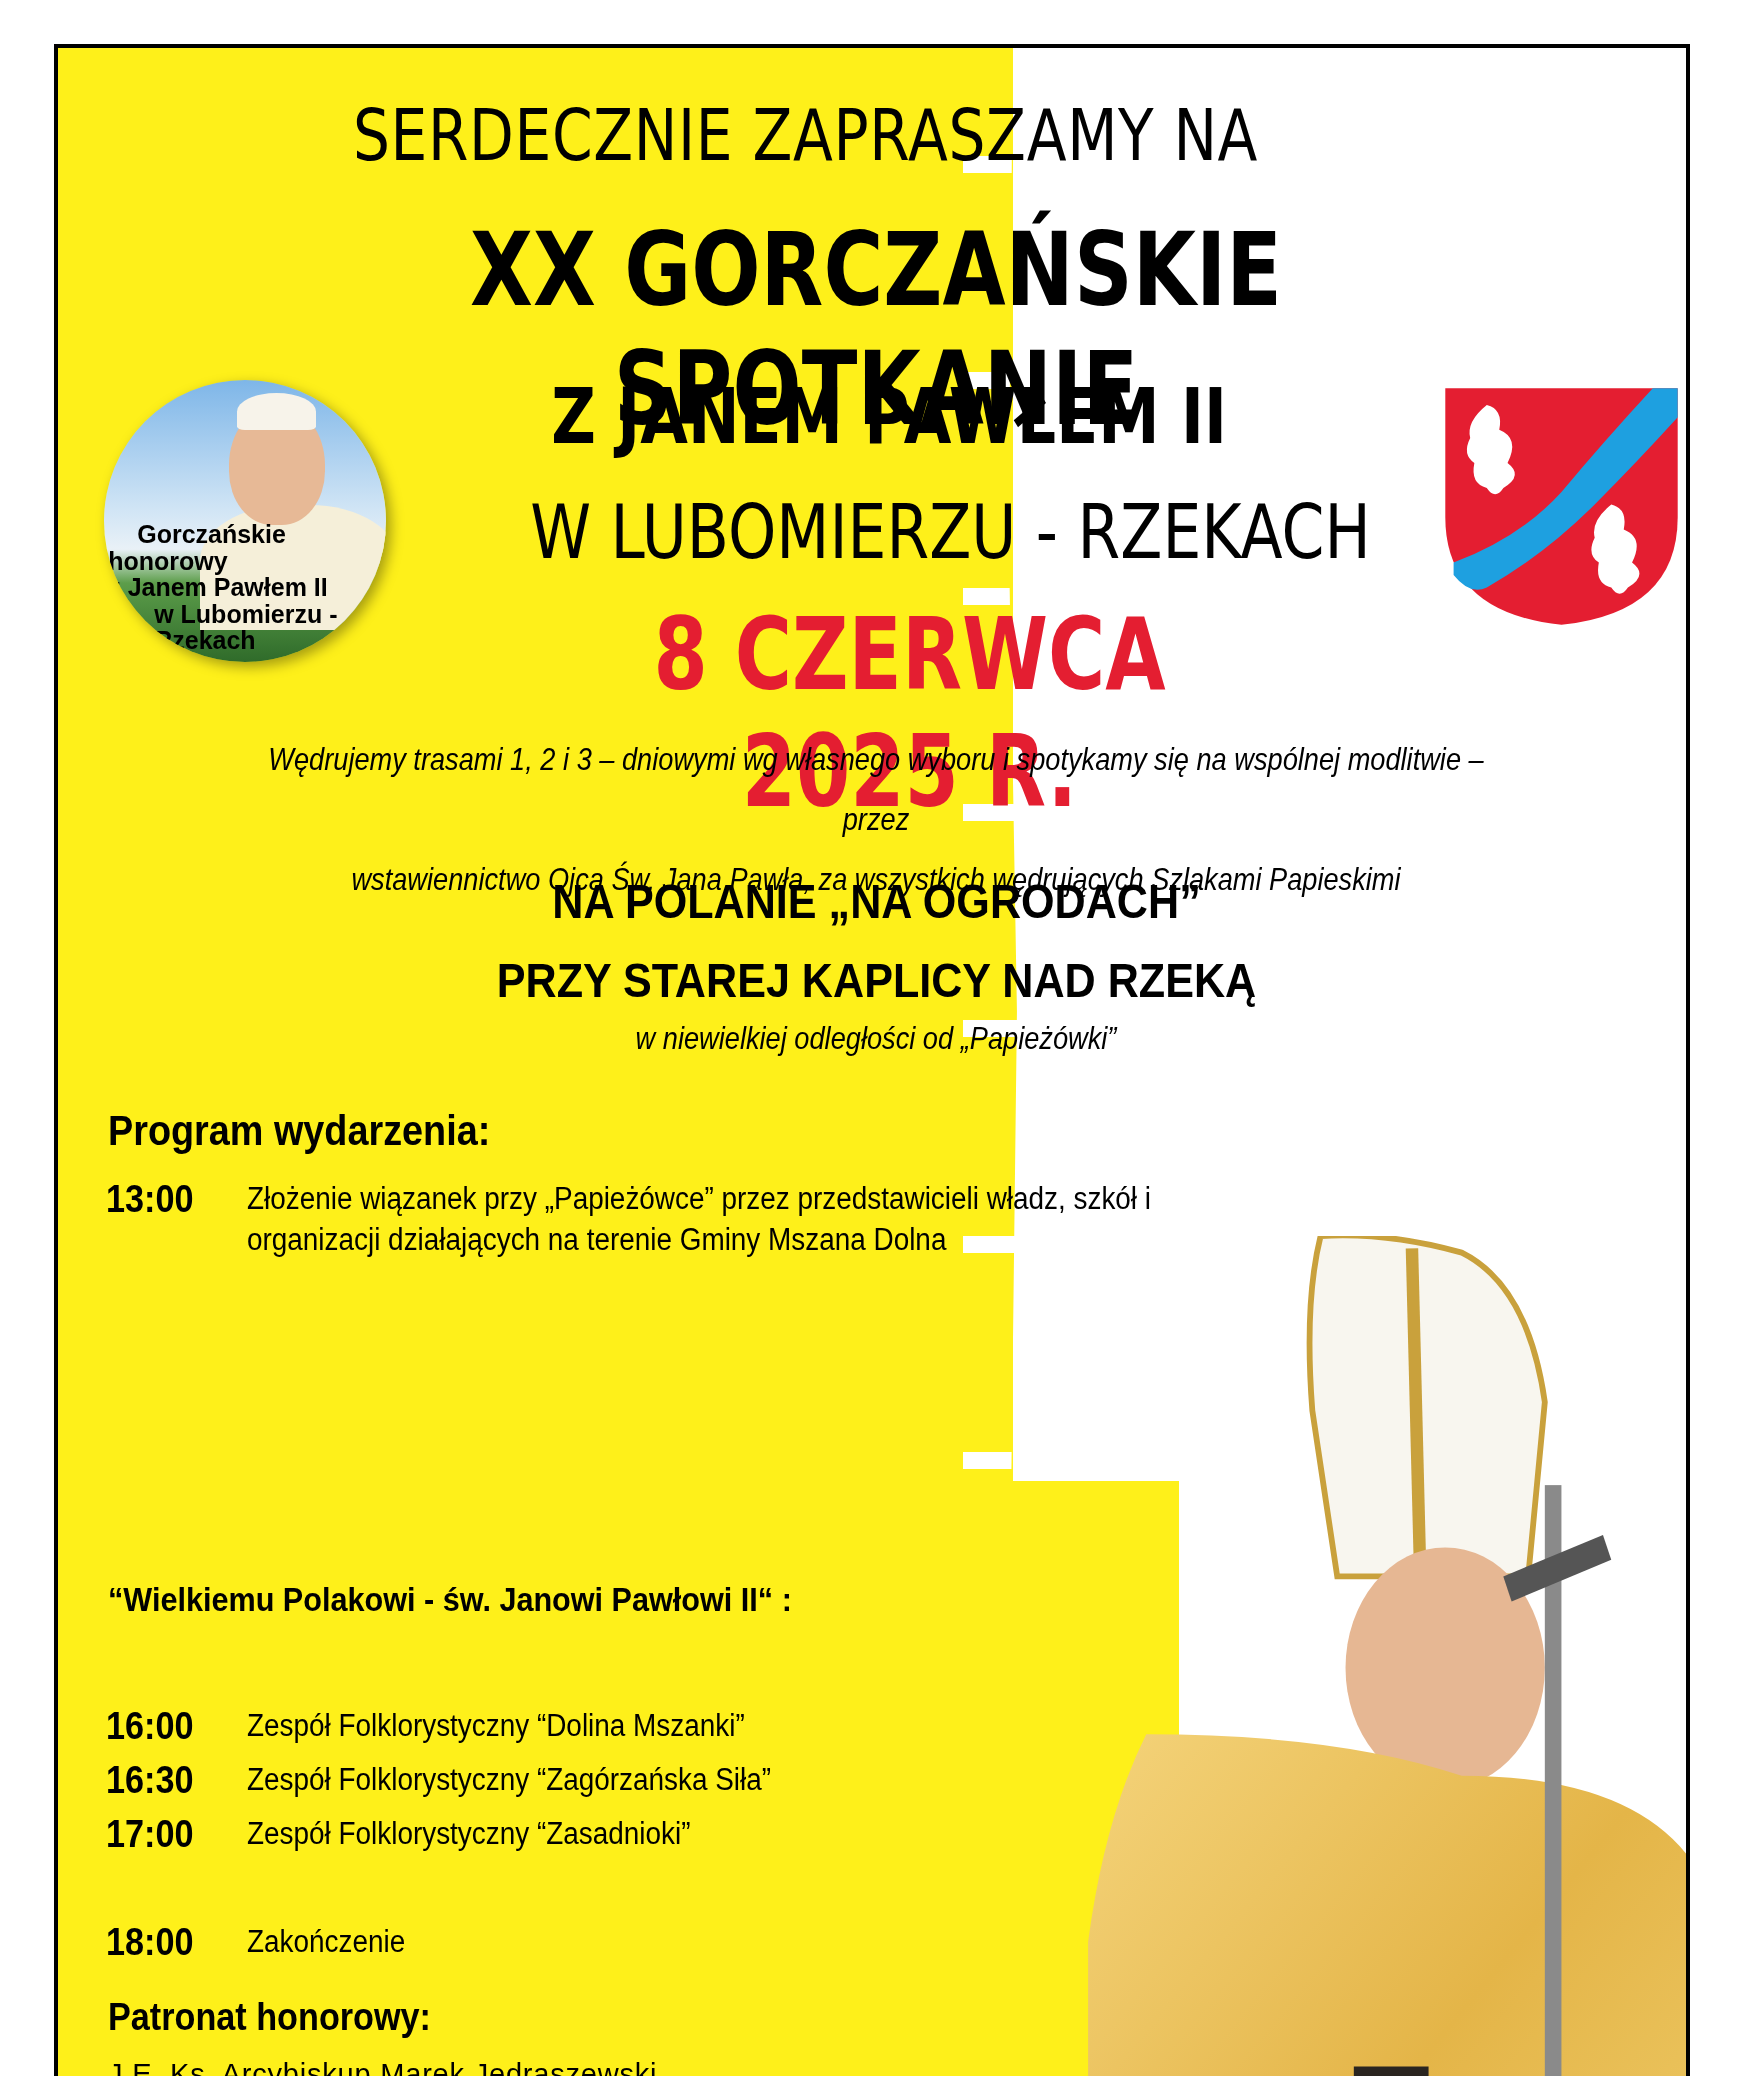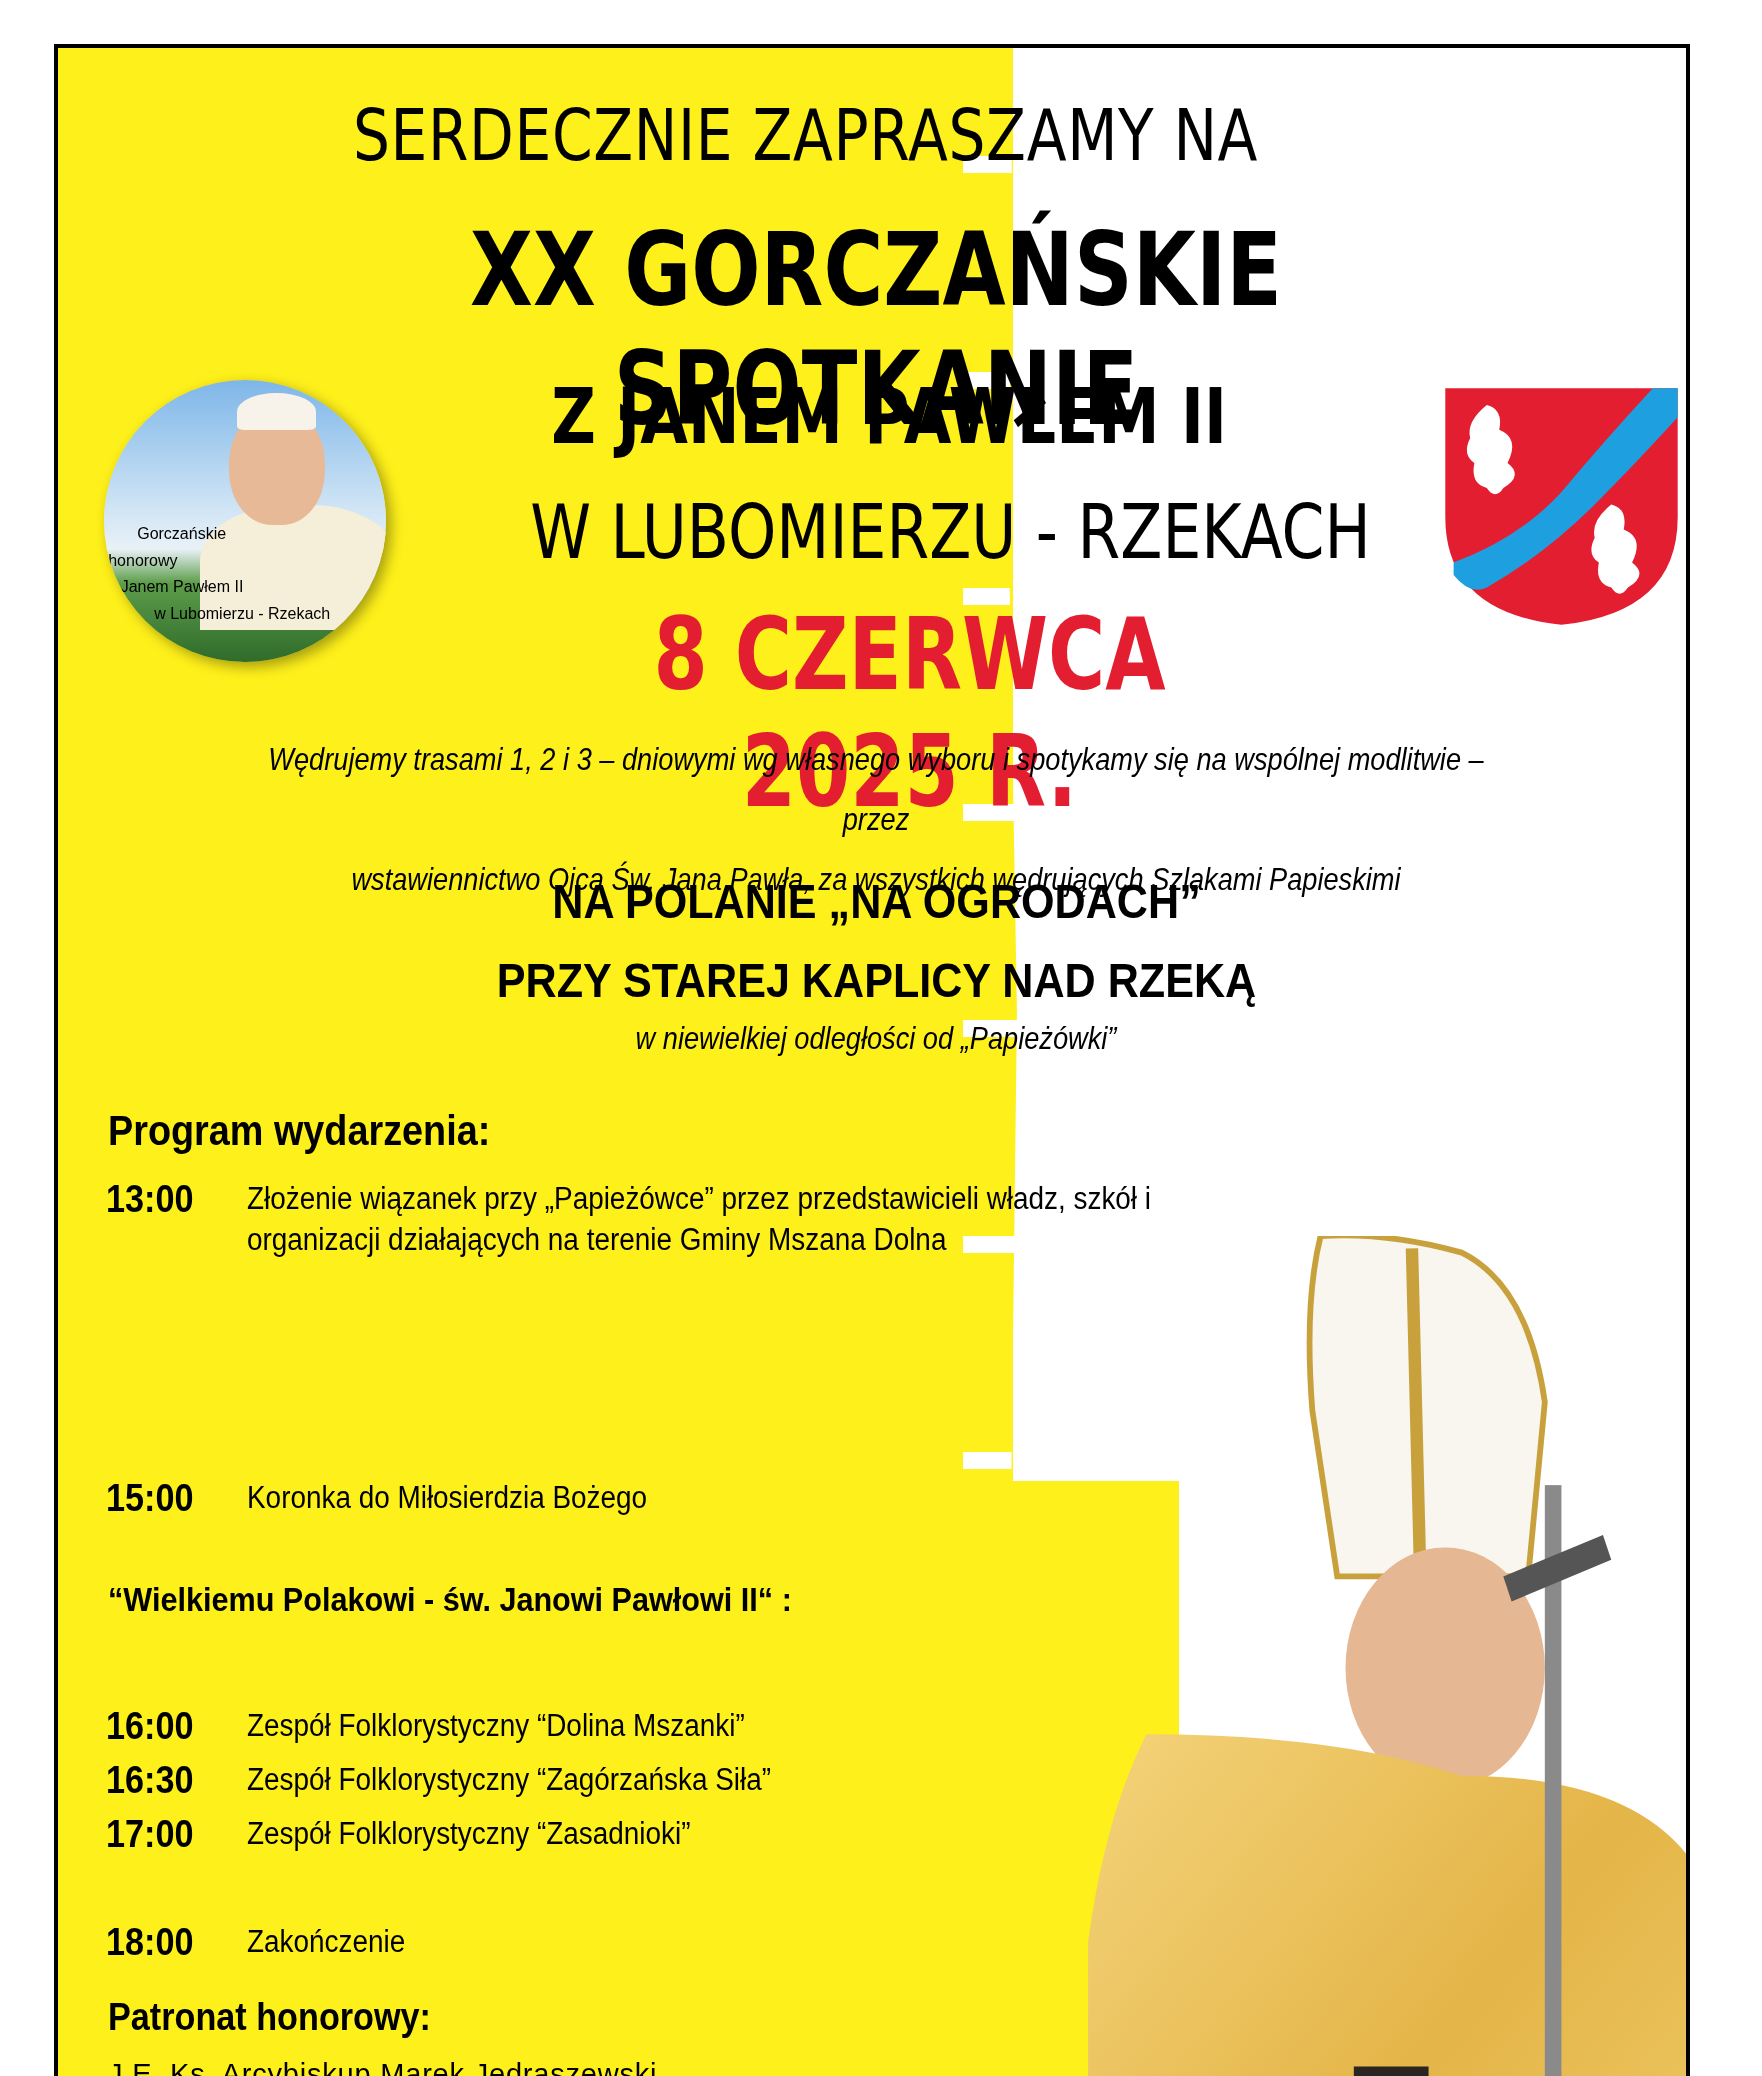--- a/index.html
+++ b/index.html
@@ -15,21 +15,21 @@
   .t-sub{left:291px;width:1080px;top:324px;font-size:77px;font-weight:800;font-family:"DejaVu Sans",sans-serif;transform:scaleX(.8);transform-origin:center;}
   .t-place{left:249px;width:1287px;top:440px;font-size:75px;font-family:"DejaVu Sans",sans-serif;transform:scaleX(.82);transform-origin:center;}
   .t-date{left:374px;width:955px;top:548px;font-size:100px;font-weight:800;color:#e41e31;font-family:"DejaVu Sans",sans-serif;transform:scaleX(.78);transform-origin:center;}
   .t-intro{left:62px;width:1512px;top:681px;font-size:32px;font-style:italic;line-height:60px;transform:scaleX(.85);transform-origin:center;}
   .t-loc{left:125px;width:1387px;top:814px;font-size:49px;font-weight:700;line-height:79px;transform:scaleX(.88);transform-origin:center;}
   .t-dist{left:249px;width:1138px;top:972px;font-size:32px;font-style:italic;transform:scaleX(.85);transform-origin:center;}
   .badge{left:46px;top:332px;width:282px;height:282px;border-radius:50%;overflow:hidden;background:linear-gradient(180deg,#7eb6e8 0%,#cfe4f5 45%,#e9f1f7 60%,#5c9d4a 72%,#2f6b2a 100%);box-shadow:5px 5px 12.5px rgba(0,0,0,.35);}
   .badge-head{position:absolute;left:125px;top:25px;width:96px;height:120px;border-radius:50% 50% 45% 45%;background:#e7b996;}
   .badge-cap{position:absolute;left:133px;top:12.5px;width:79px;height:37px;border-radius:50% 50% 10% 10%;background:#f7f3ea;}
   .badge-robe{position:absolute;left:96px;top:125px;width:199px;height:125px;border-radius:45% 45% 0 0;background:#f5efd9;}
-  .badge-text{position:absolute;left:4.2px;top:141px;width:274px;font-size:16px;font-weight:400;line-height:26.6px;}
+  .badge-text{position:absolute;left:4.2px;top:141px;width:274px;font-size:25px;font-weight:700;line-height:26.6px;}
   .badge-text span{display:block;}
   .crest{left:1379px;top:332px;width:249px;height:249px;}
   .section-h{left:50px;font-size:42px;font-weight:700;transform:scaleX(.9);transform-origin:left;}
   .row{position:absolute;left:48px;display:flex;justify-content:center;}
   .row .time{width:141px;font-size:38px;font-weight:700;transform:scaleX(.9);transform-origin:left;}
   .row .desc{width:1142px;font-size:31px;line-height:41px;transform:scaleX(.9);transform-origin:left;}
   .pope{left:1030px;top:1188px;width:623px;height:1229px;}
 </style>
 </head>
 <body>
@@ -76,24 +76,20 @@
     <div>PRZY STAREJ KAPLICY NAD RZEKĄ</div>
   </div>
   <div class="abs center t-dist">w niewielkiej odległości od „Papieżówki”</div>
 
   <div class="abs section-h" style="top:1059px">Program wydarzenia:</div>
 
   <div class="row" style="top:1130px">
     <div class="time">13:00</div>
     <div class="desc">Złożenie wiązanek przy „Papieżówce” przez przedstawicieli władz, szkół  i organizacji działających na terenie Gminy Mszana Dolna</div>
   </div>
-  <div class="row" style="top:1429px">
-    <div class="time">15:00</div>
-    <div class="desc">Koronka do Miłosierdzia Bożego</div>
-  </div>
 
   <div class="abs section-h" style="top:1532px;font-size:34px">“Wielkiemu Polakowi - św. Janowi Pawłowi II“ :</div>
 
   <div class="row" style="top:1657px">
     <div class="time">16:00</div>
     <div class="desc">Zespół Folklorystyczny “Dolina Mszanki”</div>
   </div>
   <div class="row" style="top:1711px">
     <div class="time">16:30</div>
     <div class="desc">Zespół Folklorystyczny “Zagórzańska Siła”</div>

